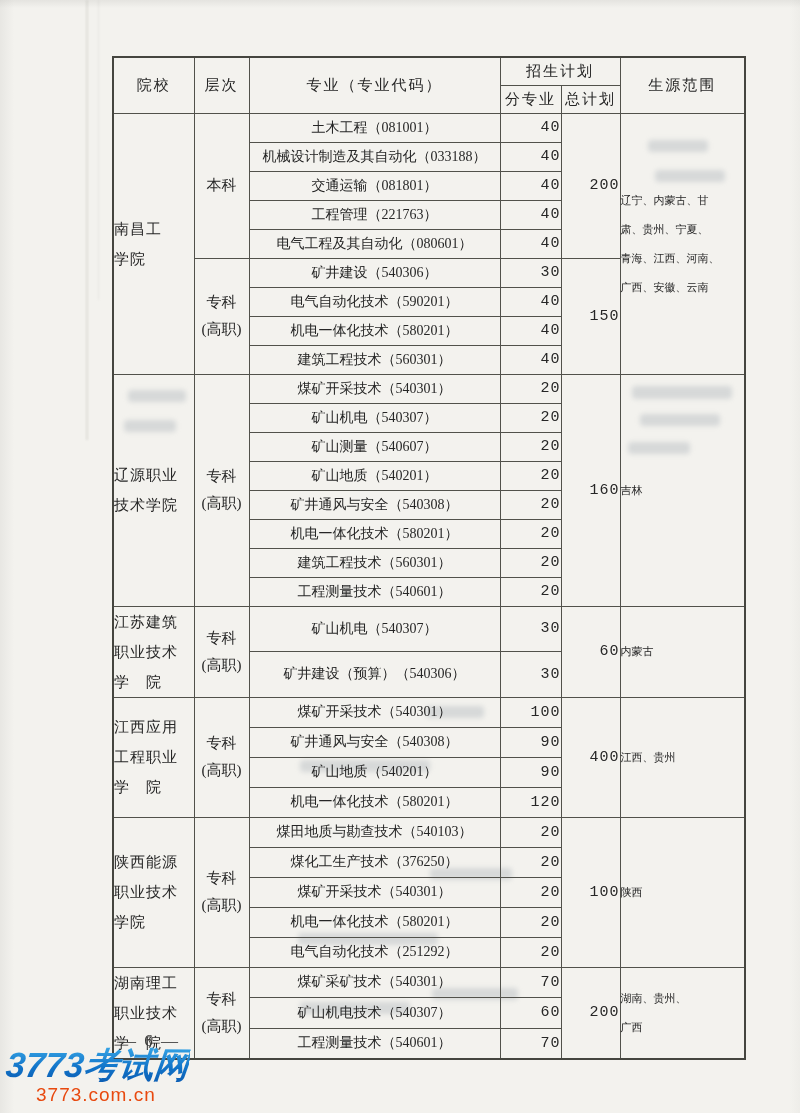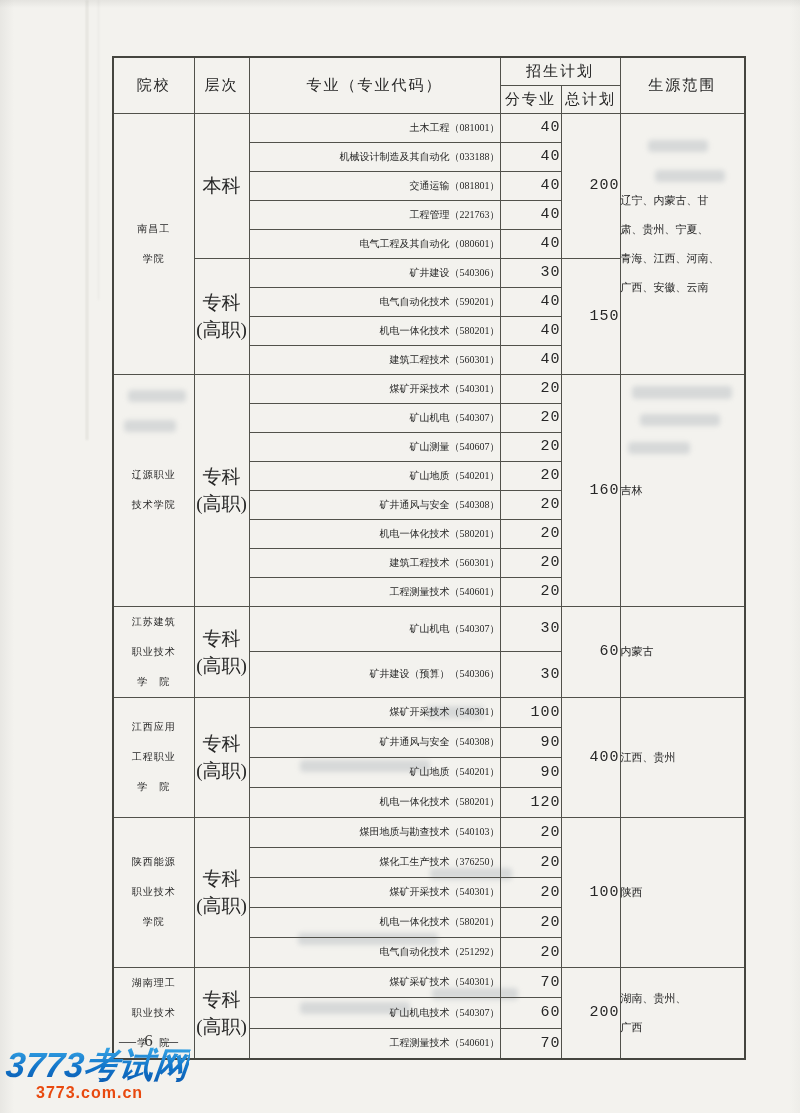--- a/index.html
+++ b/index.html
@@ -31,23 +31,23 @@
     font-weight:normal;
     padding:0;
     vertical-align:middle;
     color:#262626;
   }
   tr.hrow{height:28px;}
   tr.r29{height:29px;}
   tr.r30{height:30px;}
   tr.r40{height:40px;}
   th.head{font-size:15px;letter-spacing:2px;text-align:center;margin-left:36px;}
-  td.college{font-size:10px;text-align:center;white-space:pre-line;line-height:30px;letter-spacing:1px;}
-  td.level{font-size:19px;text-align:center;white-space:pre-line;line-height:27px;}
-  td.major{font-size:10px;text-align:right;padding-left:11px;letter-spacing:0;white-space:nowrap;overflow:hidden;}
+  td.college{font-size:15px;white-space:pre-line;line-height:30px;letter-spacing:1px;}
+  td.level{font-size:15px;text-align:center;white-space:pre-line;line-height:27px;}
+  td.major{font-size:14px;text-align:center;padding-left:11px;letter-spacing:0;white-space:nowrap;overflow:hidden;}
   td.num{font-size:15px;text-align:right;letter-spacing:1px;font-family:Liberation Mono, monospace;}
   td.source{font-size:11px;text-align:left;padding:4px 4px 4px 7px;line-height:29px;white-space:pre-line;letter-spacing:0;}
   
   .page-num{
     position:absolute;left:119px;top:1031px;z-index:3;
     font-size:17px;letter-spacing:2px;color:#3a3a38;
   }
   .wm-title{
     position:absolute;left:6px;top:1042px;z-index:2;
     font-family:"Liberation Sans","DejaVu Sans",sans-serif;
@@ -57,21 +57,21 @@
   @supports ((-webkit-background-clip:text) or (background-clip:text)){
     .wm-title{
       background:linear-gradient(180deg,#3fb0ec 0%,#1173c8 55%,#0a55ab 100%);
       -webkit-background-clip:text;background-clip:text;
       -webkit-text-fill-color:transparent;color:transparent;
     }
   }
   .wm-url{
     position:absolute;left:36px;top:1084px;z-index:2;
     font-family:"Liberation Sans","DejaVu Sans",sans-serif;
-    font-size:16px;font-weight:bold;letter-spacing:1px;color:#e8490f;
+    font-size:19px;font-weight:normal;letter-spacing:1px;color:#e8490f;
   }
 </style>
 </head>
 <body>
 
 <div class="page">
 
   <div class="fold fold-1"></div>
   <div class="fold fold-2"></div>
   <div class="ghost" style="left:648px;top:140px;width:60px;height:12px;"></div>

